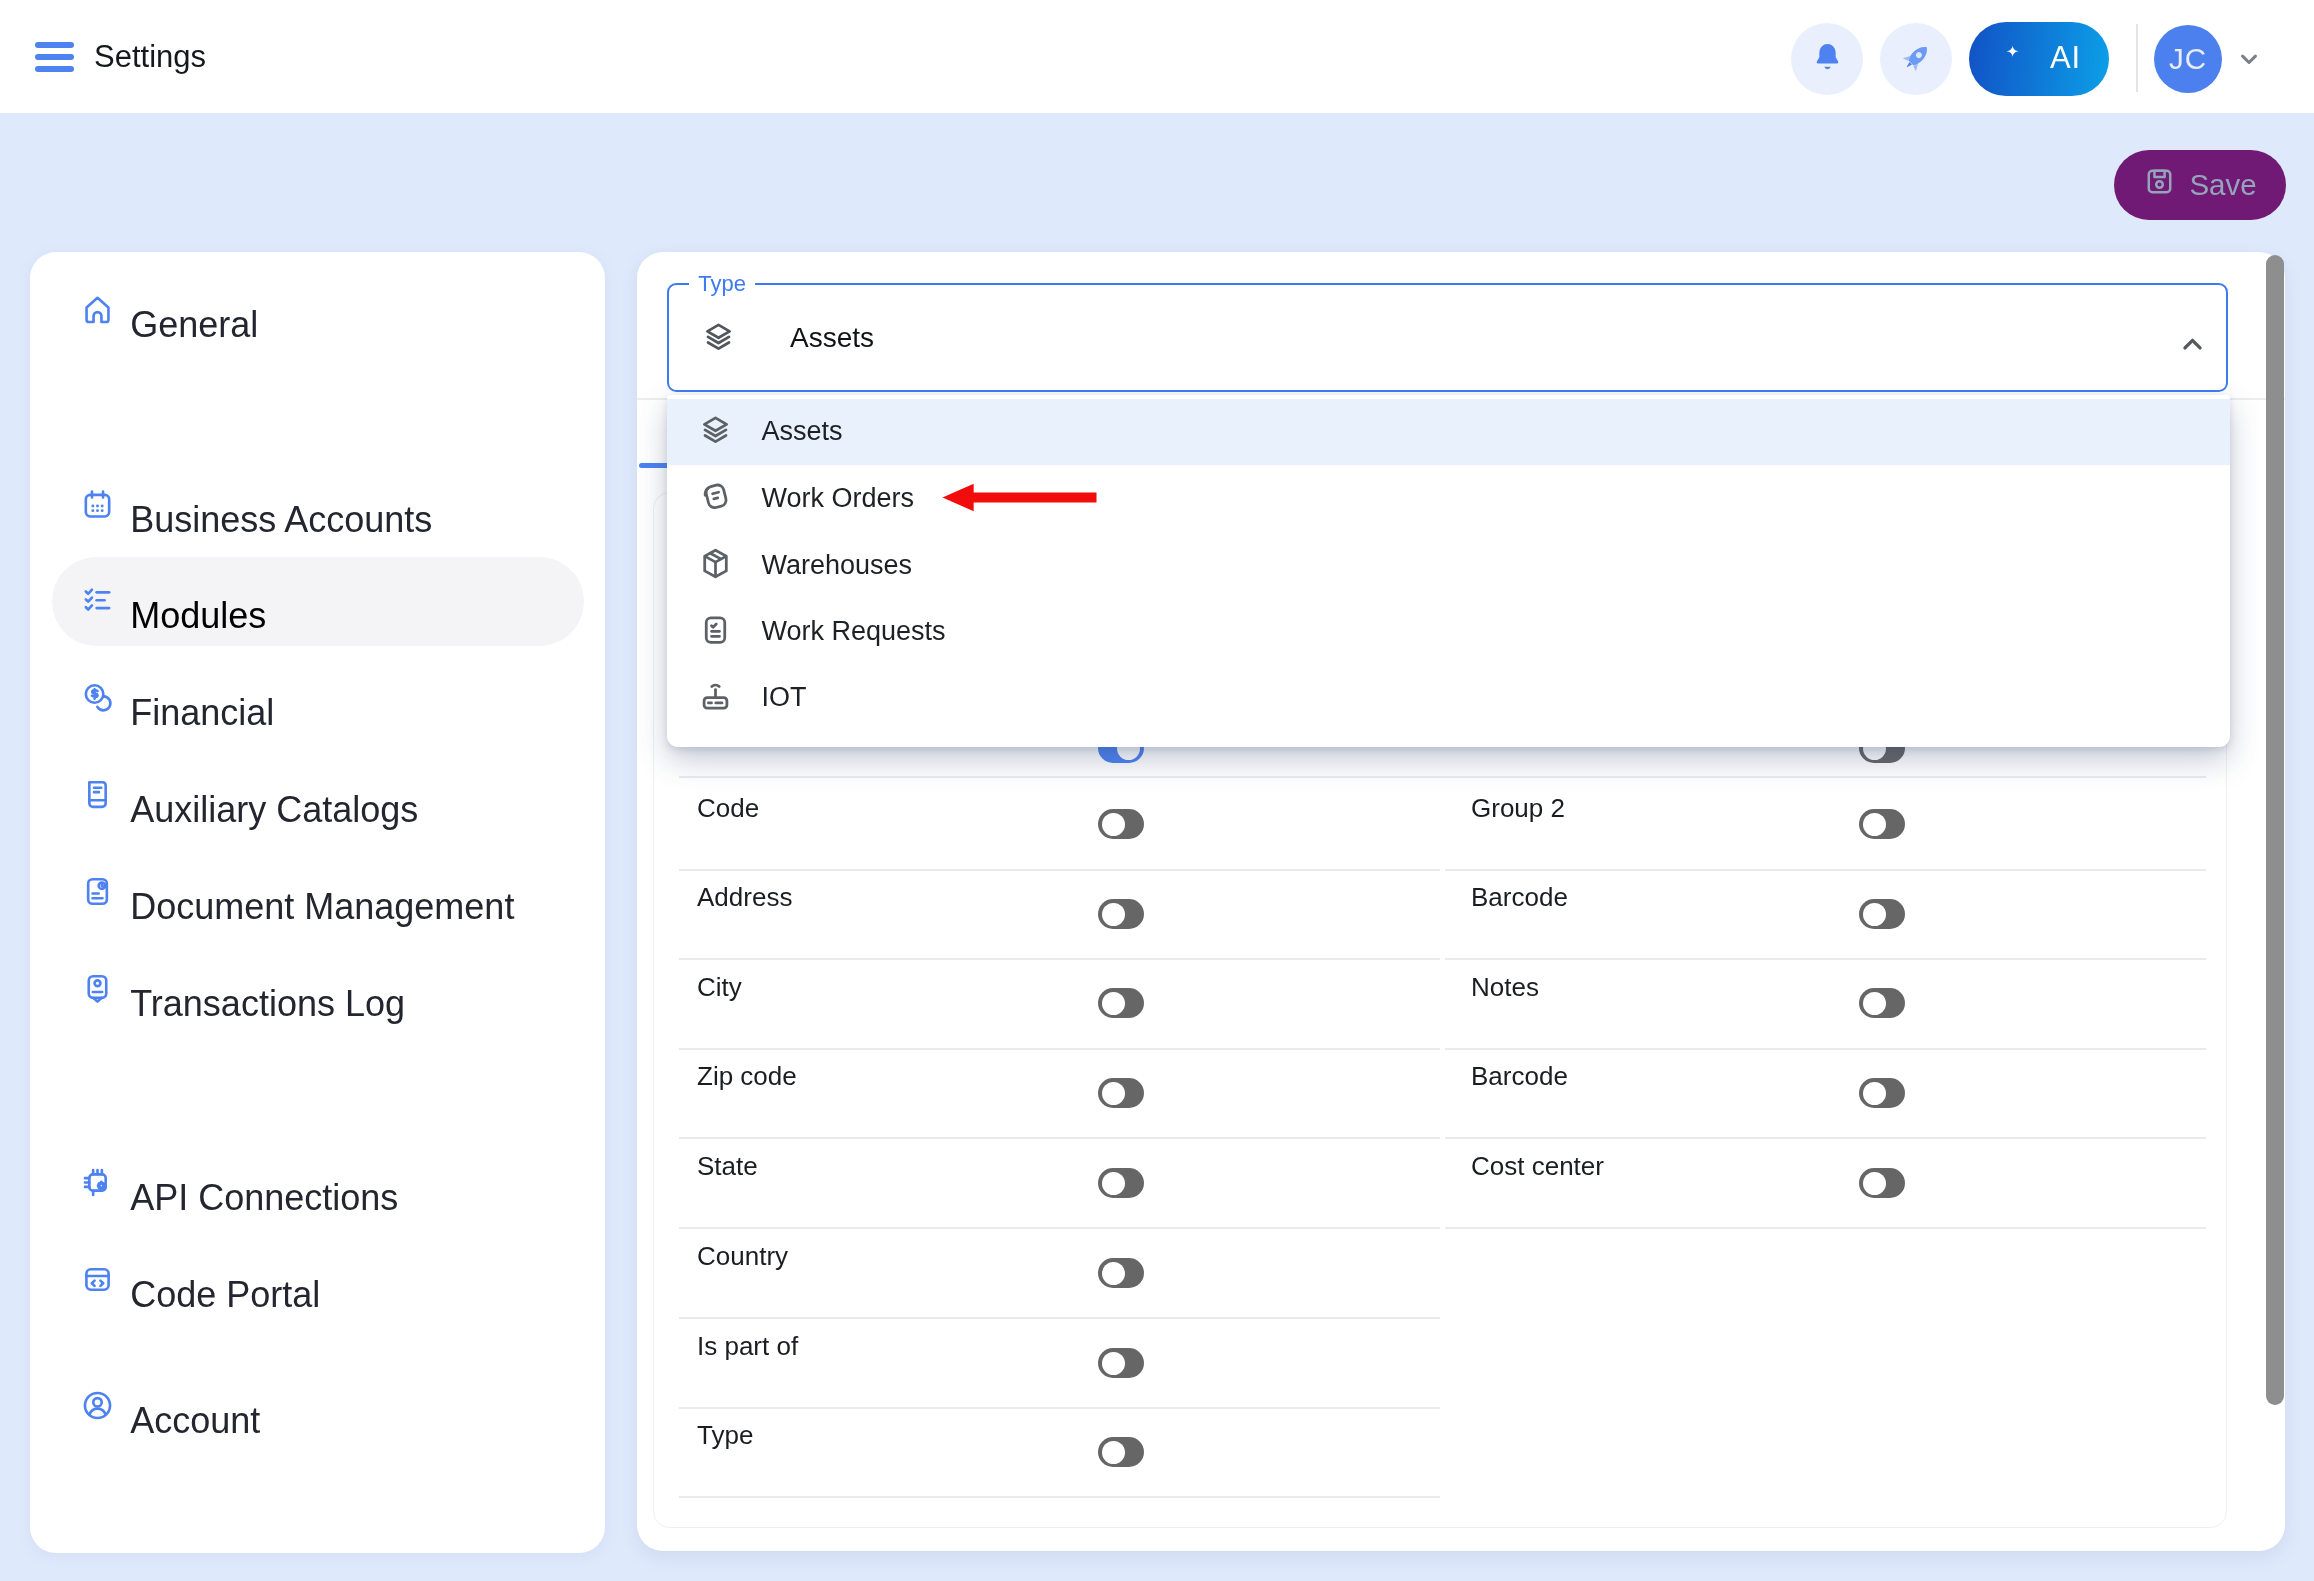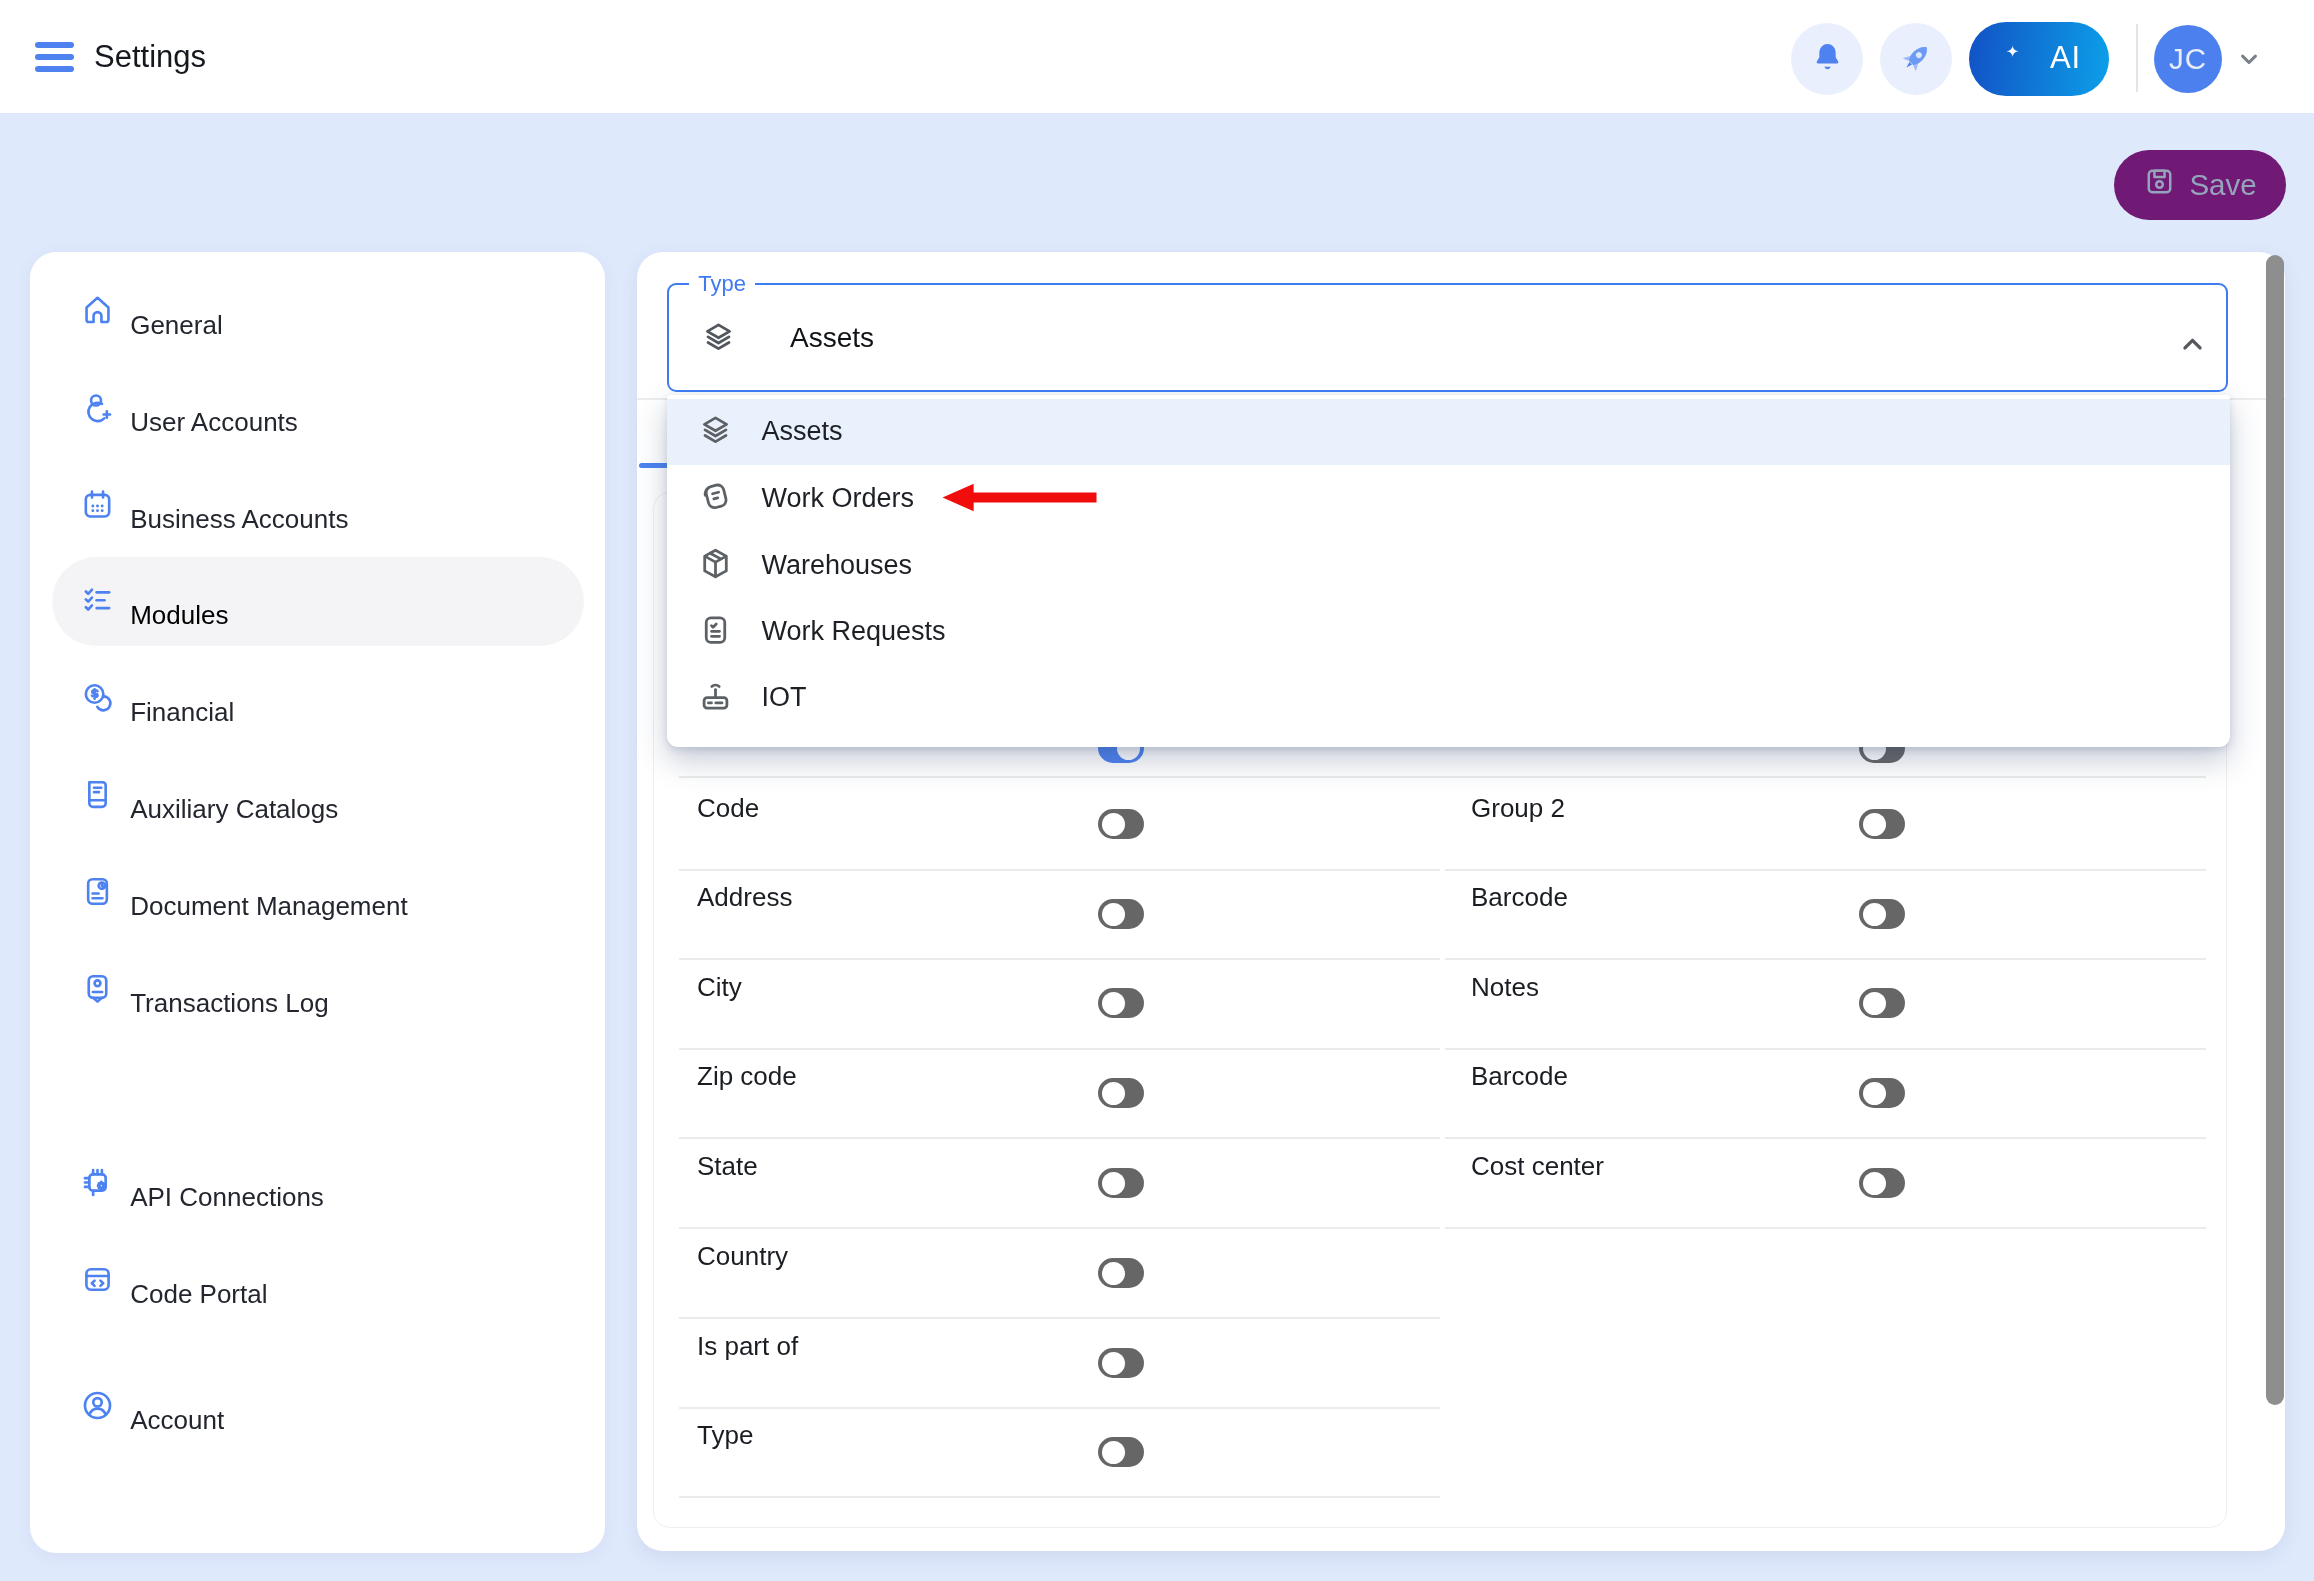--- a/index.html
+++ b/index.html
@@ -31,21 +31,21 @@
 
   
   .save-btn{left:2114px;top:150px;width:172px;height:70px;border-radius:37px;background:#701a75;
     color:#96a4bb;display:flex;align-items:center;justify-content:center;gap:13px;font-size:29.5px;cursor:default;}
 
   
   .sidebar{left:29.5px;top:252px;width:575px;height:1301px;background:#fff;border-radius:26px;
     box-shadow:0 3.7px 14.8px rgba(100,120,160,.08);z-index:5;}
   .side-item{position:absolute;left:22px;width:532px;height:89px;display:flex;align-items:center;
     padding-left:28px;box-sizing:border-box;gap:15.7px;cursor:pointer;color:#4d82f0;}
-  .side-item .lbl{font-size:26px;color:#23262e;margin-top:28px;}
+  .side-item .lbl{font-size:36px;color:#23262e;margin-top:28px;}
   .side-item.active{background:#f4f4f6;border-radius:48px;}
   .side-item.active .lbl{color:#000000;}
 
   
   .main-card{left:637px;top:252px;width:1648px;height:1299px;background:#fff;border-radius:26px;
     box-shadow:0 5.5px 16.6px rgba(90,110,160,.12);z-index:6;}
   .scroll-thumb{left:2266px;top:255px;width:17.5px;height:1150px;background:#8e8e8e;border-radius:9.2px;z-index:45;cursor:pointer;}
   .tab-divider{left:0;top:146px;width:1648px;height:1.8px;background:#ededed;}
   .tab-underline{left:1.8px;top:211px;width:89px;height:4.6px;background:#4d82f0;border-radius:2.8px;}
   .inner-panel{left:15.7px;top:240px;width:1574px;height:1036px;border:1.8px solid #efefef;border-radius:16.6px;box-sizing:border-box;}
@@ -137,28 +137,20 @@
 
 <div class="abs sidebar">
 
   <div class="side-item" style="top:14.8px">
     <span><svg width="35" height="35" viewBox="0 0 24 24" fill="none" stroke="currentColor" stroke-width="1.8" stroke-linecap="round" stroke-linejoin="round">
           <path d="M4.5 10.6 12 4l7.5 6.6V19a1.6 1.6 0 0 1-1.6 1.6h-3.2v-4.1a2.7 2.7 0 0 0-5.4 0v4.1H6.1A1.6 1.6 0 0 1 4.5 19Z"></path>
         </svg></span>
     <span class="lbl">General</span>
   </div>
 
-  <div class="side-item" style="top:112px">
-    <span><svg width="35" height="35" viewBox="0 0 24 24" fill="none" stroke="currentColor" stroke-width="1.8" stroke-linecap="round" stroke-linejoin="round">
-          <circle cx="11" cy="7.2" r="3.4"></circle>
-          <path d="M16.6 19.4a6.3 6.3 0 1 1-1.5-9.9"></path>
-          <path d="M16.2 16.8h4.4M18.4 14.6V19"></path>
-        </svg></span>
-    <span class="lbl">User Accounts</span>
-  </div>
 
   <div class="side-item" style="top:209px">
     <span><svg width="35" height="35" viewBox="0 0 24 24" fill="none" stroke="currentColor" stroke-width="1.8" stroke-linecap="round" stroke-linejoin="round">
           <rect x="4" y="5.4" width="16" height="14.8" rx="3"></rect>
           <path d="M8.2 3.2v4M15.8 3.2v4"></path>
           <g fill="currentColor" stroke="none">
             <circle cx="8.8" cy="13" r="1"></circle>
             <circle cx="12" cy="13" r="1"></circle>
             <circle cx="15.2" cy="13" r="1"></circle>
             <circle cx="8.8" cy="16.2" r="1"></circle>

